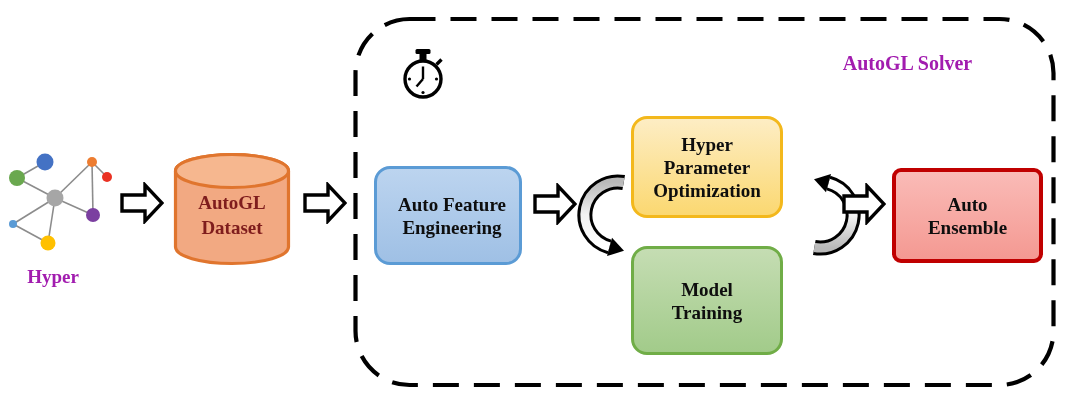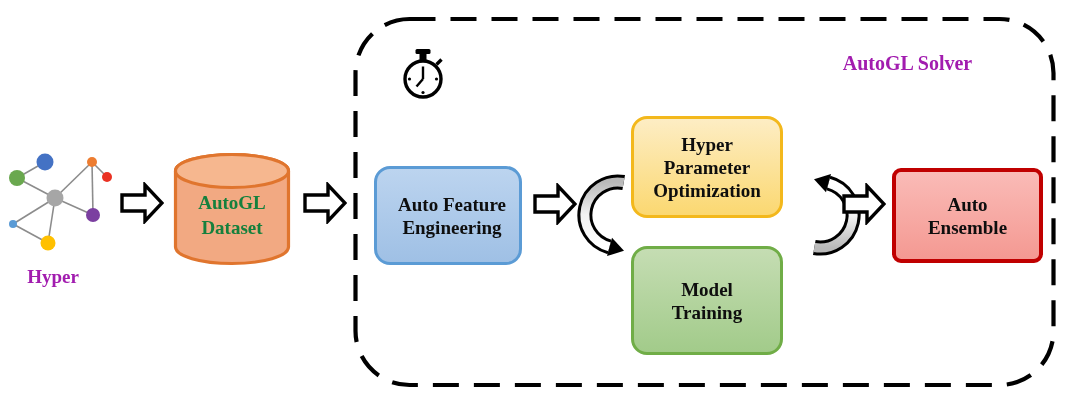--- a/index.html
+++ b/index.html
@@ -9,21 +9,21 @@
   .pbox{position:absolute;display:flex;align-items:center;justify-content:center;
         text-align:center;font-weight:bold;font-size:19px;line-height:23px;
         white-space:pre-line;color:#0e0e0e;border:3px solid #000;
         border-radius:16px;box-sizing:border-box;margin-top:12px;}
   .caption{position:absolute;font-weight:bold;font-size:19px;color:#a21caf;
            text-align:center;white-space:pre-line;}
   .cyl-label{position:absolute;left:0;top:0;width:100%;height:100%;
              display:flex;align-items:center;justify-content:center;
              padding-top:12px;box-sizing:border-box;text-align:center;
              font-weight:bold;font-size:19px;line-height:25px;
-             white-space:pre-line;color:#15803d;}
+             white-space:pre-line;color:#7f1d1d;}
 </style>
 </head>
 <body>
 
 <div class="canvas">
 
   <svg id="graph-svg" class="abs" style="left:5px;top:135px" width="115" height="125" viewBox="0 0 115 125">
       <line x1="40" y1="27" x2="12" y2="43" stroke="#8C8C8C" stroke-width="1.6"></line>
       <line x1="12" y1="43" x2="50" y2="63" stroke="#8C8C8C" stroke-width="1.6"></line>
       <line x1="50" y1="63" x2="87" y2="27" stroke="#8C8C8C" stroke-width="1.6"></line>

